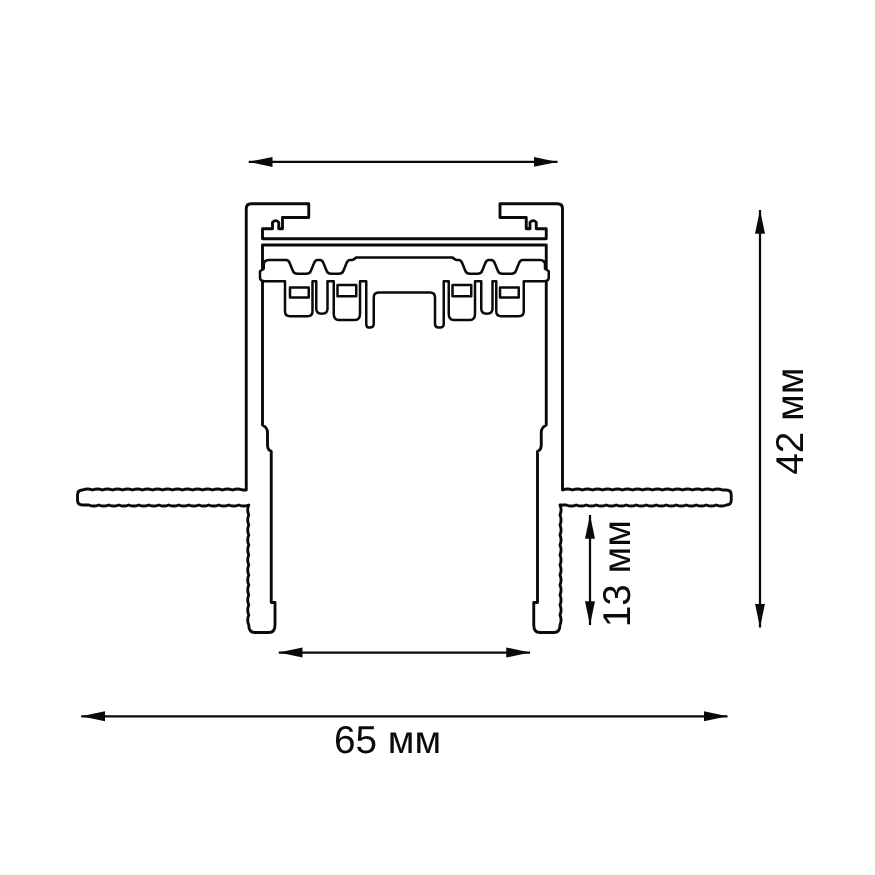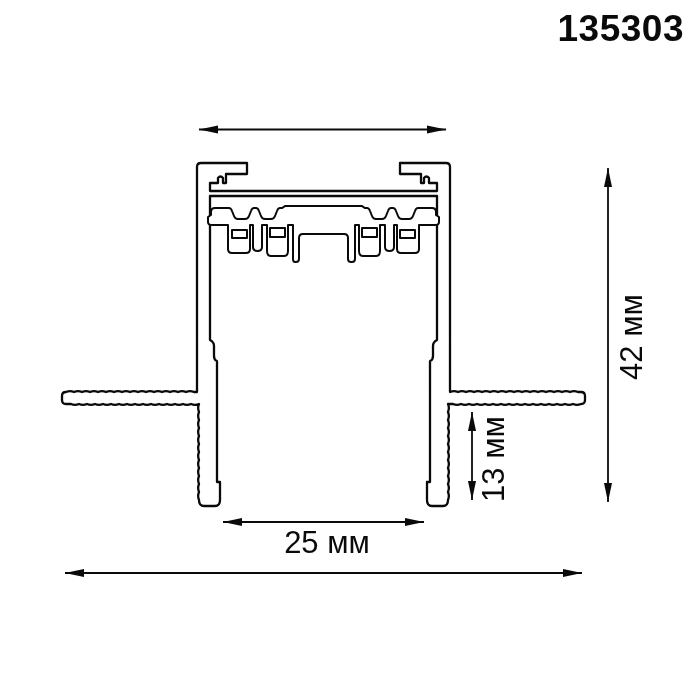--- a/index.html
+++ b/index.html
@@ -72,22 +72,21 @@
 
     <g stroke="#0a0a0a" stroke-width="1.8">
       <line x1="199" y1="129.5" x2="446" y2="129.5" marker-start="url(#ah)" marker-end="url(#ah)"></line>
       <line x1="608" y1="168" x2="608" y2="502" marker-start="url(#ah)" marker-end="url(#ah)"></line>
       <line x1="472" y1="412" x2="472" y2="500" marker-start="url(#ah)" marker-end="url(#ah)"></line>
       <line x1="223" y1="522" x2="424" y2="522" marker-start="url(#ah)" marker-end="url(#ah)"></line>
       <line x1="65" y1="573" x2="582" y2="573" marker-start="url(#ah)" marker-end="url(#ah)"></line>
     </g>
   </svg>
 
-  <div class="lbl-part">135303</div>
 
 
   <div class="lbl rot" style="left:563px;top:319px;width:140px;height:36px;">42 мм</div>
 
   <div class="lbl rot" style="left:439px;top:442px;width:110px;height:34px;">13 мм</div>
 
-  <div class="lbl" style="left:227px;top:526px;width:200px;">25 мм</div>
 
+  <div class="lbl" style="left:210px;top:575px;width:200px;">65 мм</div>
 </div>
 
 </body></html>

